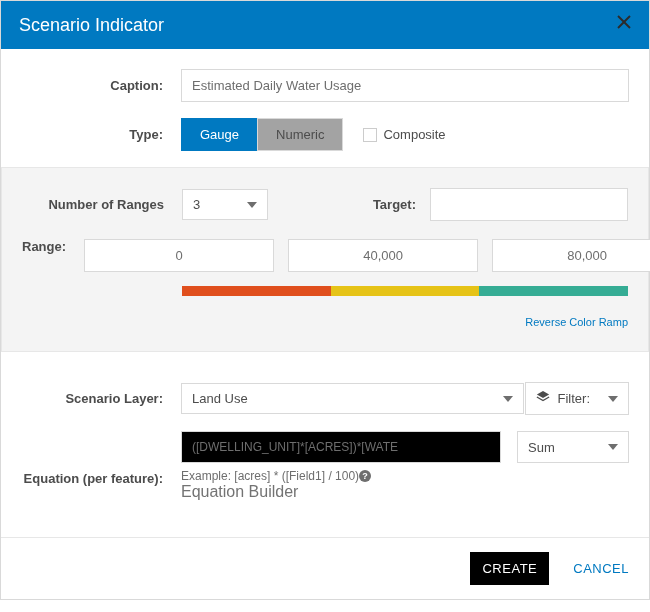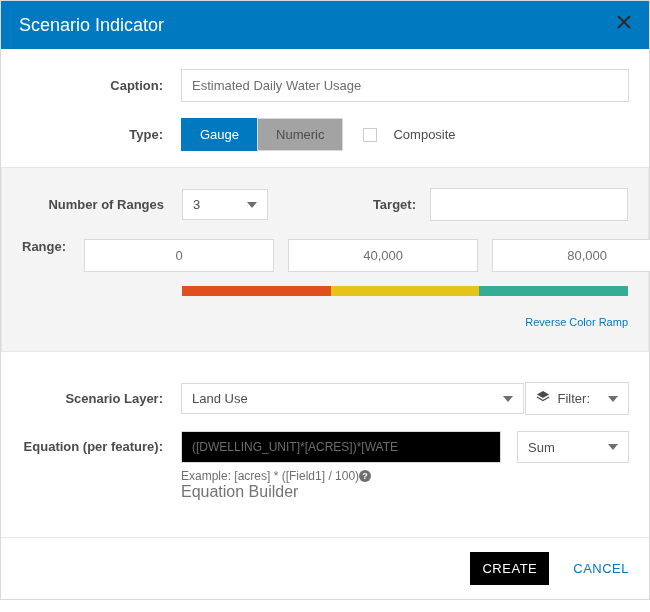--- a/index.html
+++ b/index.html
@@ -31,21 +31,21 @@
     border: 1px solid #d9d9d9;
     background: #a3a3a3;
     padding: 8px 18px;
     font-size: 13px;
     cursor: pointer;
     color: #4c4c4c;
   }
   .btn-toggle.active { background: #0079c1; color: #fff; border-color: #0079c1; }
   .btn-toggle:first-child { border-right: none; }
   
-  .checkbox-wrap { display: inline-flex; align-items: center; gap: 16px; }
+  .checkbox-wrap { display: inline-flex; align-items: center; gap: 6px; }
   .checkbox { width: 14px; height: 14px; border: 1px solid #ccc; background: #fff; display: inline-block; }
   
   .ranges-panel {
     background: #f4f4f4;
     border: 1px solid #e7e7e7;
     padding: 20px 20px 22px 20px;
     margin: 0 -20px 30px -20px;
   }
   
   .ranges-top { display: flex; align-items: center; margin-bottom: 18px; }
@@ -91,21 +91,21 @@
     display: inline-flex;
     align-items: center;
     gap: 8px;
     cursor: pointer;
     font-size: 13px;
     color: #4c4c4c;
   }
   .layers-icon svg { width: 14px; height: 14px; }
   
   .equation-row { align-items: flex-start; }
-  .equation-row .form-label { padding-top: 8px; line-height: 1.3; }
+  .equation-row .form-label { padding-top: 8px; line-height: 1.3; margin-top: 32px; }
   .equation-inputs { flex: 1; display: flex; gap: 16px; }
   .equation-inputs input { flex: 1; border: 1px solid #d9d9d9; padding: 8px 10px; font-size: 12px; color: #6e6e6e; background:#000000; }
   .agg-select { width: 112px; justify-content: space-between; }
   
   .example-text { font-size: 12px; color: #6e6e6e; margin-top: 6px; display: flex; align-items: center; }
   .help-icon { width: 12px; height: 12px; border-radius: 50%; background: #6e6e6e; color: #fff; display: inline-flex; align-items: center; justify-content: center; font-size: 9px; font-weight: bold; }
   .eq-builder-link { color: #737373; text-decoration: none; font-size: 16px; display: inline-block; margin-top: 0; }
   
   .dialog-footer { border-top: 1px solid #e7e7e7; padding: 14px 20px; display: flex; justify-content: flex-end; align-items: center; gap: 24px; }
   .btn-primary { background: #000000; color: #fff; border: none; padding: 9px 12px; font-size: 13px; letter-spacing: 0.5px; cursor: pointer; }

